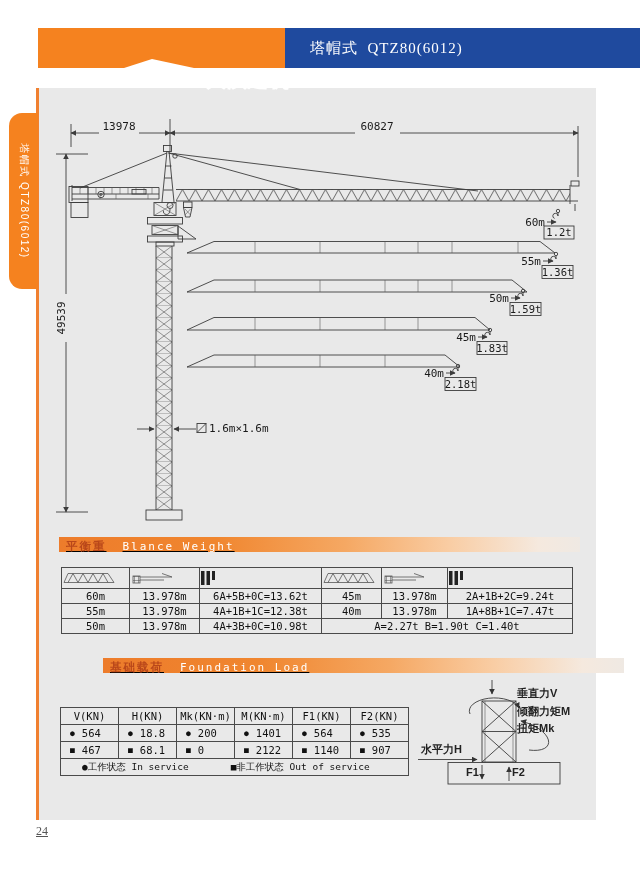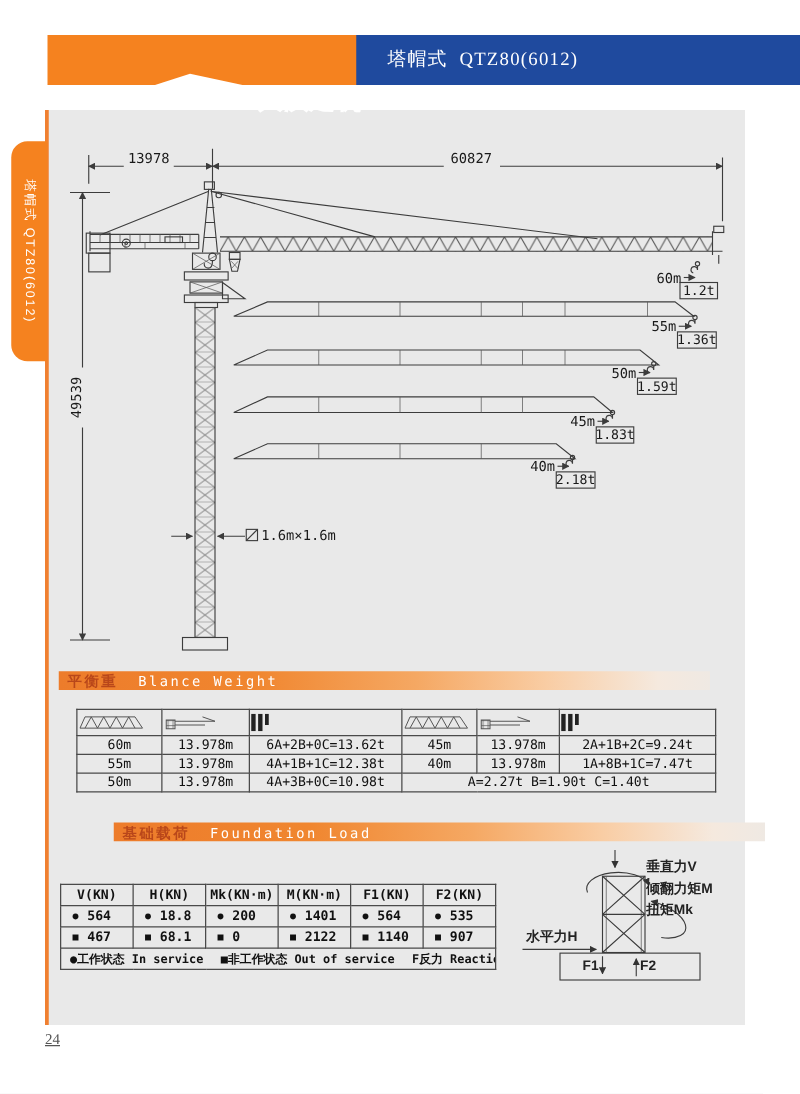--- a/index.html
+++ b/index.html
@@ -19,41 +19,41 @@
   .hdr-model{position:absolute;left:25px;top:0;height:40px;line-height:40px;color:#fff;
     font-size:15px;letter-spacing:1px;font-family:"Liberation Serif",serif;white-space:pre;}
   
   .panel{position:absolute;left:38px;top:88px;width:558px;height:732px;background:#e9e9e9;}
   .side-line{position:absolute;left:36px;top:88px;width:3px;height:732px;background:#f08узнать030;background:#f08030;}
   .side-tab{position:absolute;left:9px;top:113px;width:29px;height:176px;background:#f5821f;
     border-radius:13px 0 0 13px;}
   .side-tab-label{position:absolute;left:-62px;top:194px;width:172px;height:14px;
     transform:rotate(90deg);color:#fff;font-size:10px;letter-spacing:1.5px;white-space:nowrap;text-align:center;}
   
-  .sec-bar{position:absolute;left:47px;width:521px;height:15px;line-height:15px;
+  .sec-bar{position:absolute;left:59px;width:521px;height:15px;line-height:15px;
     background:linear-gradient(90deg,#ed7c2b 0%,#f0862f 30%,#f5a863 55%,#f9cda4 75%,#f5e9de 92%,#efe9e3 100%);
-    white-space:nowrap;}
+    white-space:nowrap;text-decoration:underline;}
   .sec-bar .cjk{margin-left:7px;font-size:11.5px;font-weight:bold;color:#b9471a;letter-spacing:2px;}
   .sec-bar .en{margin-left:16px;font-size:11px;color:#ffffff;letter-spacing:2px;
     font-family:"DejaVu Sans Mono",monospace;}
   #bar-balance{top:537px;}
   #bar-foundation{top:658px;margin-left:44px;}
   
   table{border-collapse:collapse;table-layout:fixed;position:absolute;
     font-family:"DejaVu Sans Mono",monospace;color:#111;}
   td{border:1px solid #4a4a4a;text-align:center;vertical-align:middle;padding:0;overflow:hidden;}
   #tbl-balance{left:61px;top:567px;width:511px;font-size:10.5px;}
   #tbl-balance tr.icons td{height:20px;}
   #tbl-balance tr.r td{height:14px;}
-  #tbl-found{left:48px;top:707px;width:348px;font-size:10.5px;font-weight:bold;}
+  #tbl-found{left:60px;top:707px;width:348px;font-size:10.5px;}
   #tbl-found tr td{height:16px;}
   #tbl-found td.val{text-align:left;padding-left:9px;}
   .mk{font-size:8px;display:inline-block;margin-right:7px;vertical-align:1px;}
   .legend{font-size:9.5px;white-space:nowrap;}
-  .legend span{margin:0 7px;}
+  .legend span{margin:0 21px;}
   
   .dwg{position:absolute;left:38px;top:88px;}
   .fdwg{position:absolute;left:415px;top:676px;}
   svg{display:block;}
   .ln{stroke:#3c3c3c;stroke-width:0.9;fill:none;}
   .thn{stroke:#5a5a5a;stroke-width:0.6;fill:none;}
   .dtx{font-family:"DejaVu Sans Mono",monospace;font-size:11px;fill:#1a1a1a;}
   .btx{font-family:"DejaVu Sans Mono",monospace;font-size:10.5px;fill:#1a1a1a;text-anchor:middle;}
   .ftx{font-family:"Liberation Sans",sans-serif;font-size:11px;fill:#222;font-weight:bold;}
   .box{fill:#e9e9e9;stroke:#3c3c3c;stroke-width:0.9;}
@@ -270,21 +270,21 @@
           <svg width="18" height="14" viewBox="0 0 18 14">
             <rect x="1" y="0" width="3.5" height="14" fill="#222"></rect>
             <rect x="6.5" y="0" width="3.5" height="14" fill="#222"></rect>
             <rect x="12" y="0" width="3" height="9" fill="#222"></rect>
           </svg>
         </td>
   </tr>
   <tr class="r">
     <td>60m</td>
     <td>13.978m</td>
-    <td>6A+2B+0C=13.62t</td>
+    <td>6A+5B+0C=13.62t</td>
     <td>45m</td>
     <td>13.978m</td>
     <td>2A+1B+2C=9.24t</td>
   </tr>
   <tr class="r">
     <td>55m</td>
     <td>13.978m</td>
     <td>4A+1B+1C=12.38t</td>
     <td>40m</td>
     <td>13.978m</td>

